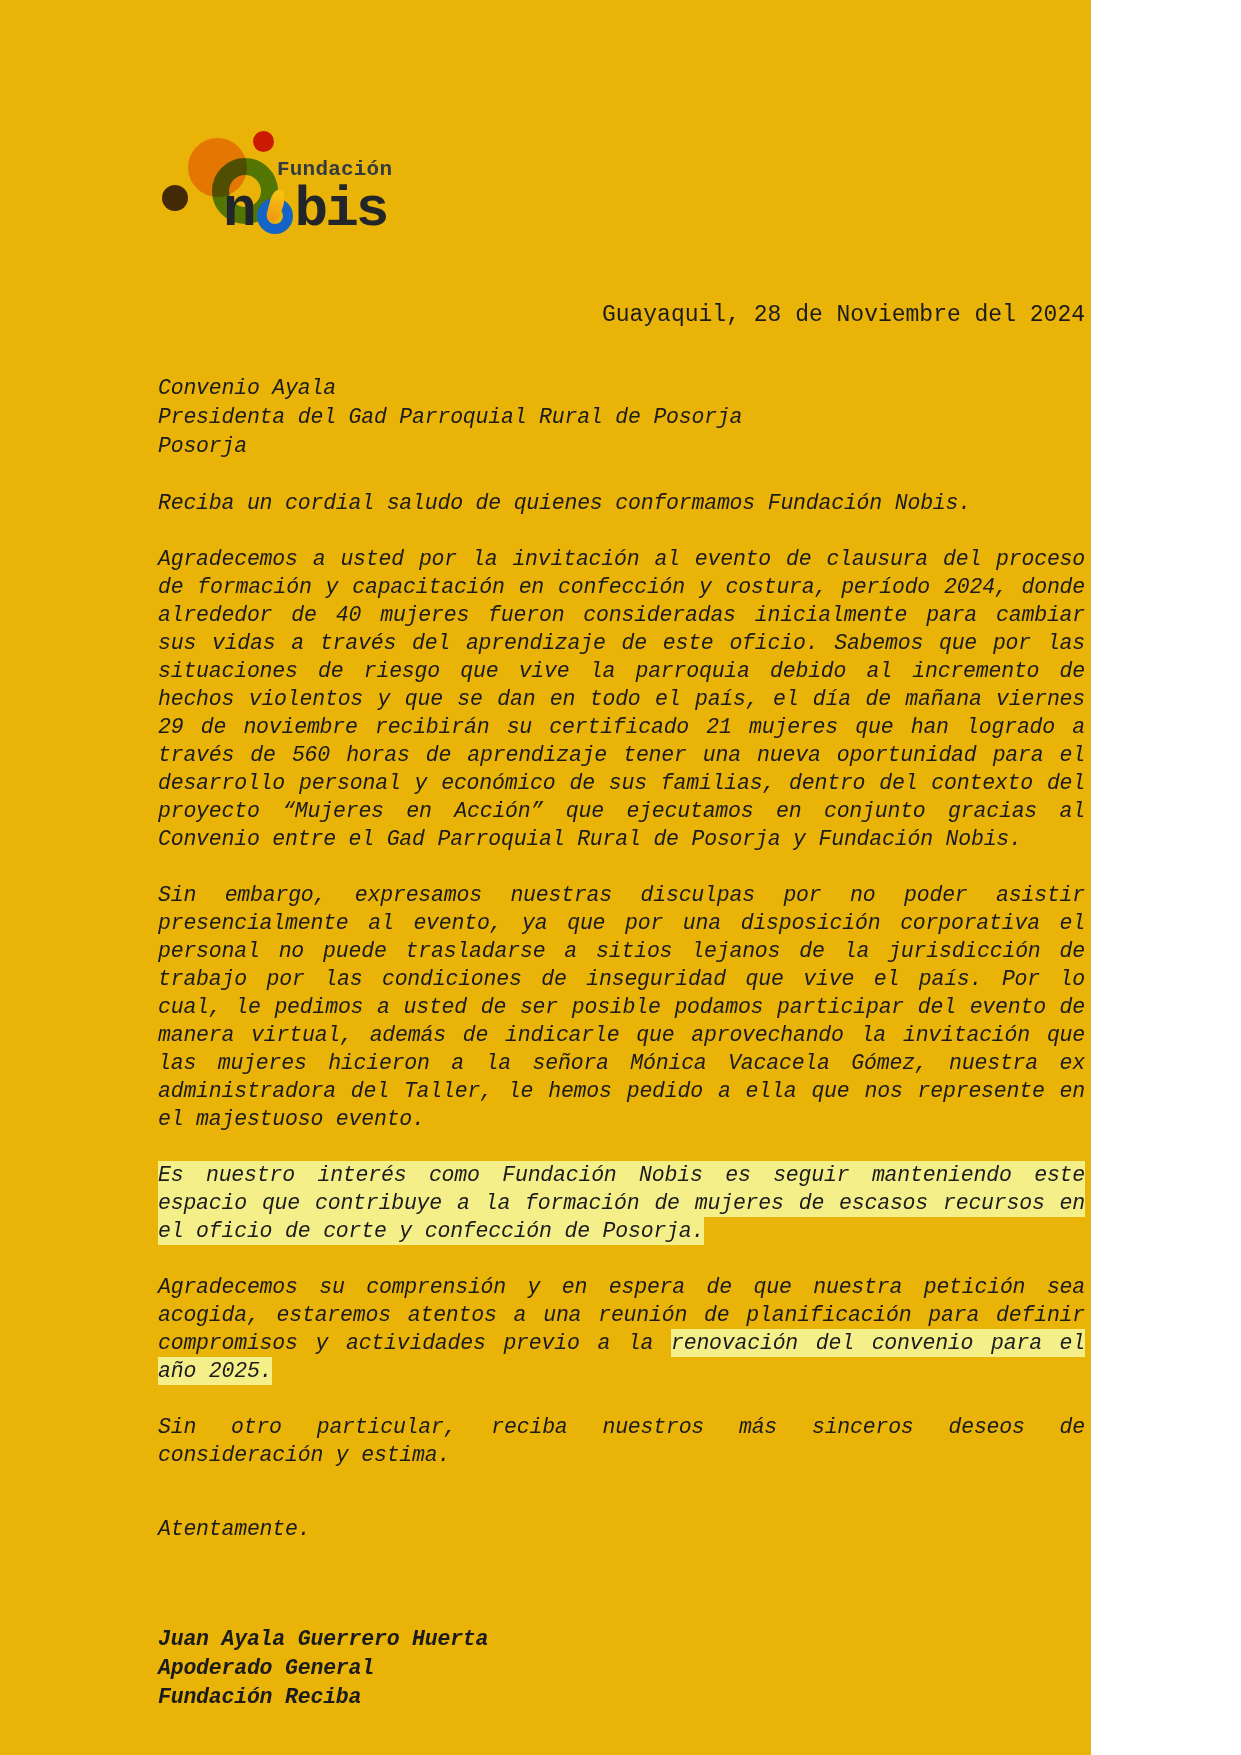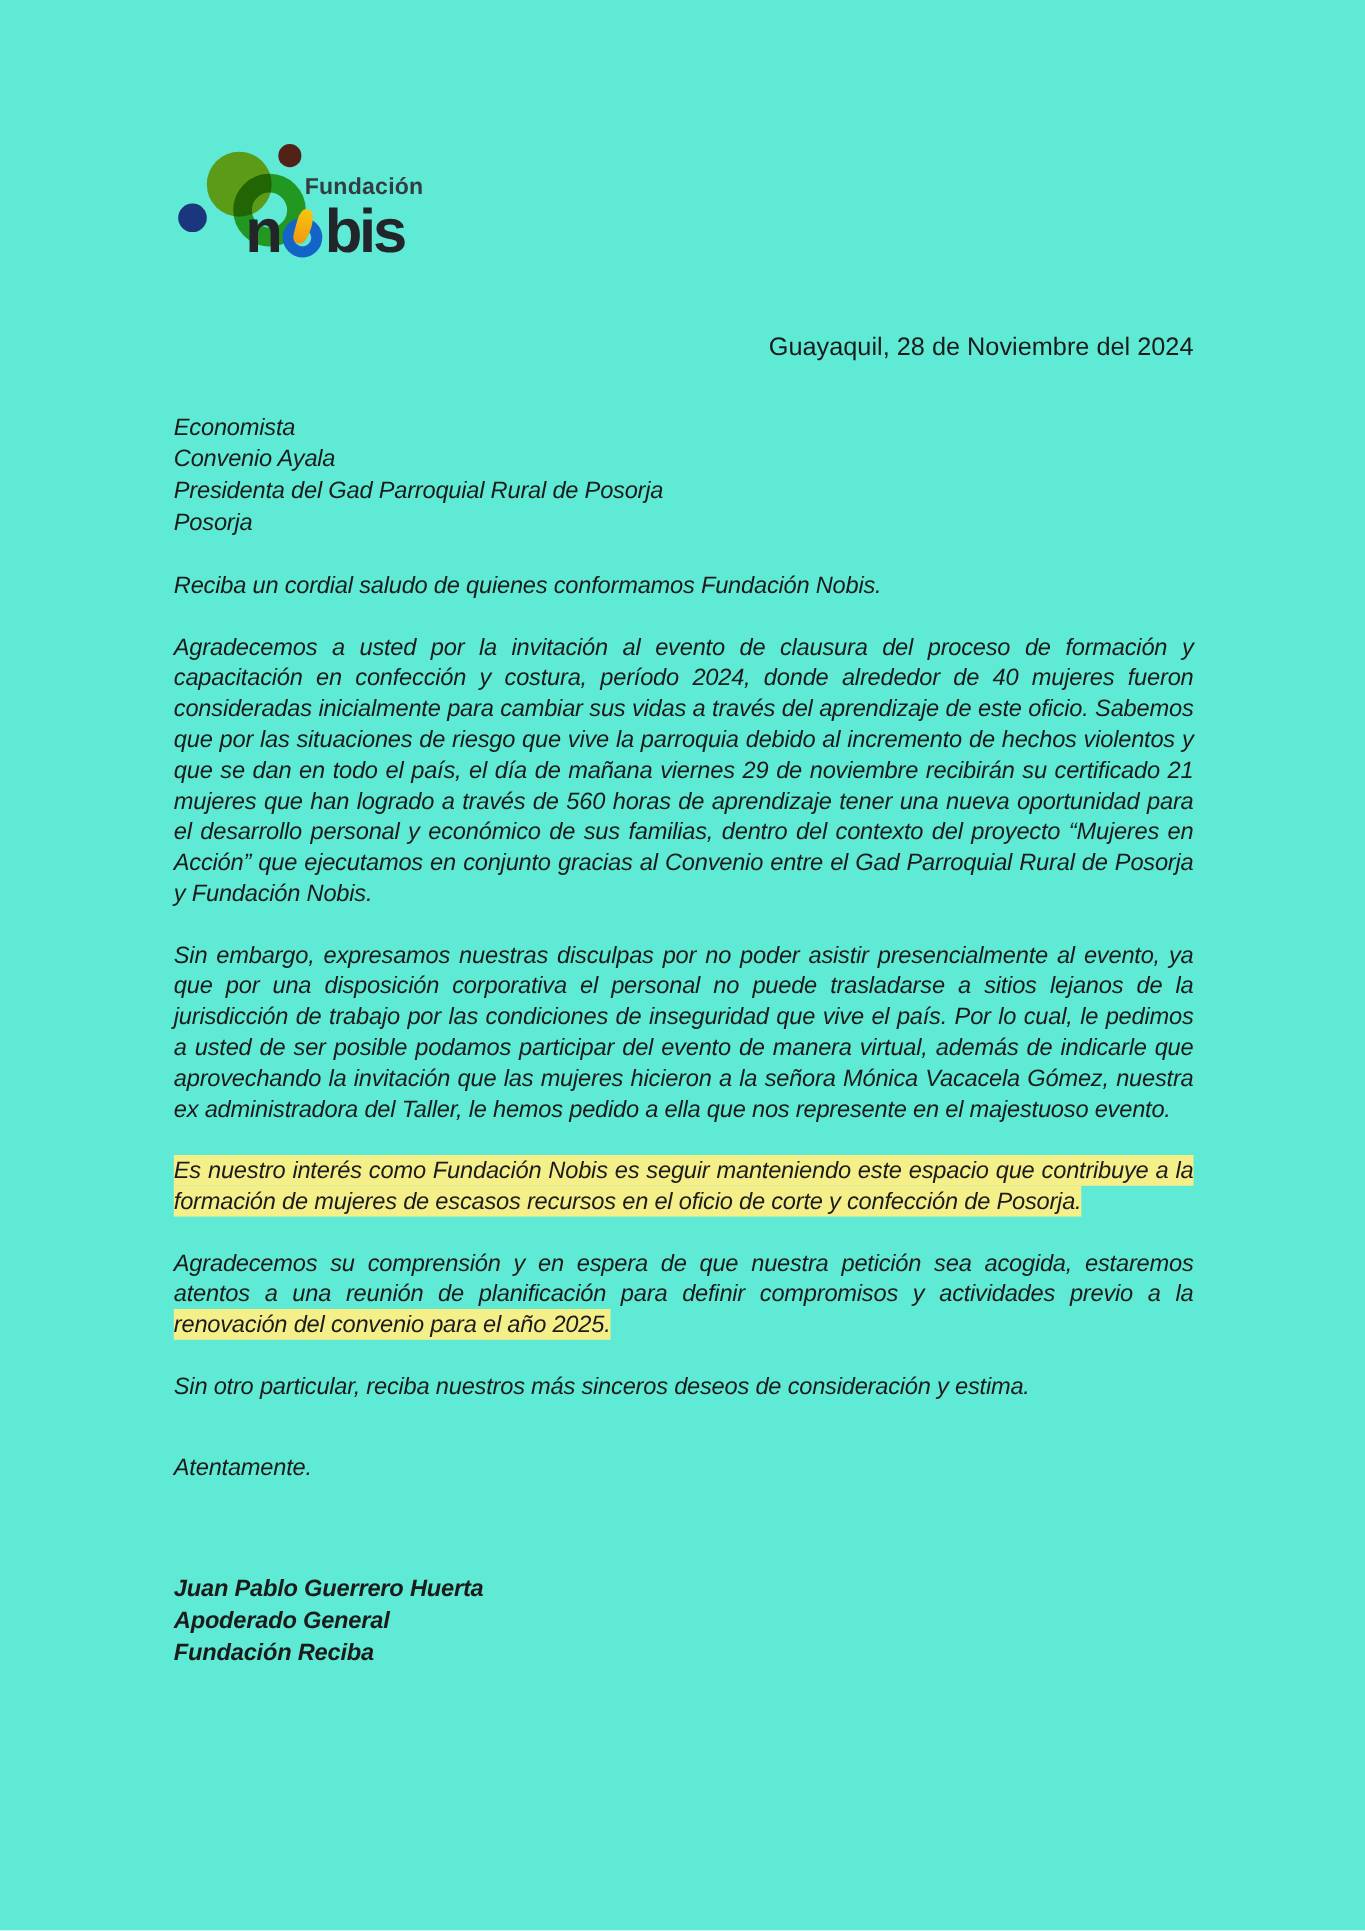--- a/index.html
+++ b/index.html
@@ -1,22 +1,22 @@
 <!DOCTYPE html>
 <html><head>
 <meta charset="utf-8">
 <style>
   html, body { margin: 0; padding: 0; background: #ffffff; }
   .page {
     position: relative;
-    width: 1241px;
+    width: 1091px;
     height: 1755px;
-    background: #5eead4;
+    background: #eab308;
     overflow: hidden;
-    font-family: Liberation Sans, sans-serif;
+    font-family: Liberation Mono, monospace;
     color: #1b1b1b;
   }
 
   
   .logo { position: absolute; left: 160px; top: 108px; width: 260px; height: 140px; }
   .logo .dot { position: absolute; border-radius: 50%; mix-blend-mode: multiply; }
   .dot-yellow { left: 28px; top: 30px; width: 59px; height: 59px; background: #f8a91c; }
   .dot-red    { left: 93px; top: 23px; width: 21px; height: 21px; background: #dd241b; }
   .dot-purple { left: 2px;  top: 77px; width: 26px; height: 26px; background: #493a95; }
   .ring-green {
@@ -82,21 +82,20 @@
       </span>
       <span>bis</span>
     </span>
   </div>
 
   <div class="content">
 
     <div class="date-line">Guayaquil, 28 de Noviembre del 2024</div>
 
     <div class="recipient">
-      <div>Economista</div>
       <div>Convenio Ayala</div>
       <div>Presidenta del Gad Parroquial Rural de Posorja</div>
       <div>Posorja</div>
     </div>
 
     <div class="salutation"></div>
 
     <p>Reciba un cordial saludo de quienes conformamos Fundación Nobis.</p>
 
     <p>Agradecemos a usted por la invitación al evento de clausura del proceso de formación y capacitación en confección y costura, período 2024, donde alrededor de 40 mujeres fueron consideradas inicialmente para cambiar sus vidas a través del aprendizaje de este oficio. Sabemos que por las situaciones de riesgo que vive la parroquia debido al incremento de hechos violentos y que se dan en todo el país, el día de mañana viernes 29 de noviembre recibirán su certificado 21 mujeres que han logrado a través de 560 horas de aprendizaje tener una nueva oportunidad para el desarrollo personal y económico de sus familias, dentro del contexto del proyecto “Mujeres en Acción” que ejecutamos en conjunto gracias al Convenio entre el Gad Parroquial Rural de Posorja y Fundación Nobis.</p>
@@ -105,19 +104,19 @@
 
     <p><mark class="hl">Es nuestro interés como Fundación Nobis es seguir manteniendo este espacio que contribuye a la formación de mujeres de escasos recursos en el oficio de corte y confección de Posorja.</mark></p>
 
     <p><span>Agradecemos su comprensión y en espera de que nuestra petición sea acogida, estaremos atentos a una reunión de planificación para definir compromisos y actividades previo a la </span><mark class="hl">renovación del convenio para el año 2025.</mark></p>
 
     <p class="farewell">Sin otro particular, reciba nuestros más sinceros deseos de consideración y estima.</p>
 
     <div class="closing">Atentamente.</div>
 
     <div class="signature">
-      <div>Juan Pablo Guerrero Huerta</div>
+      <div>Juan Ayala Guerrero Huerta</div>
       <div>Apoderado General</div>
       <div>Fundación Reciba</div>
     </div>
 
   </div>
 </div>
 
 </body></html>

